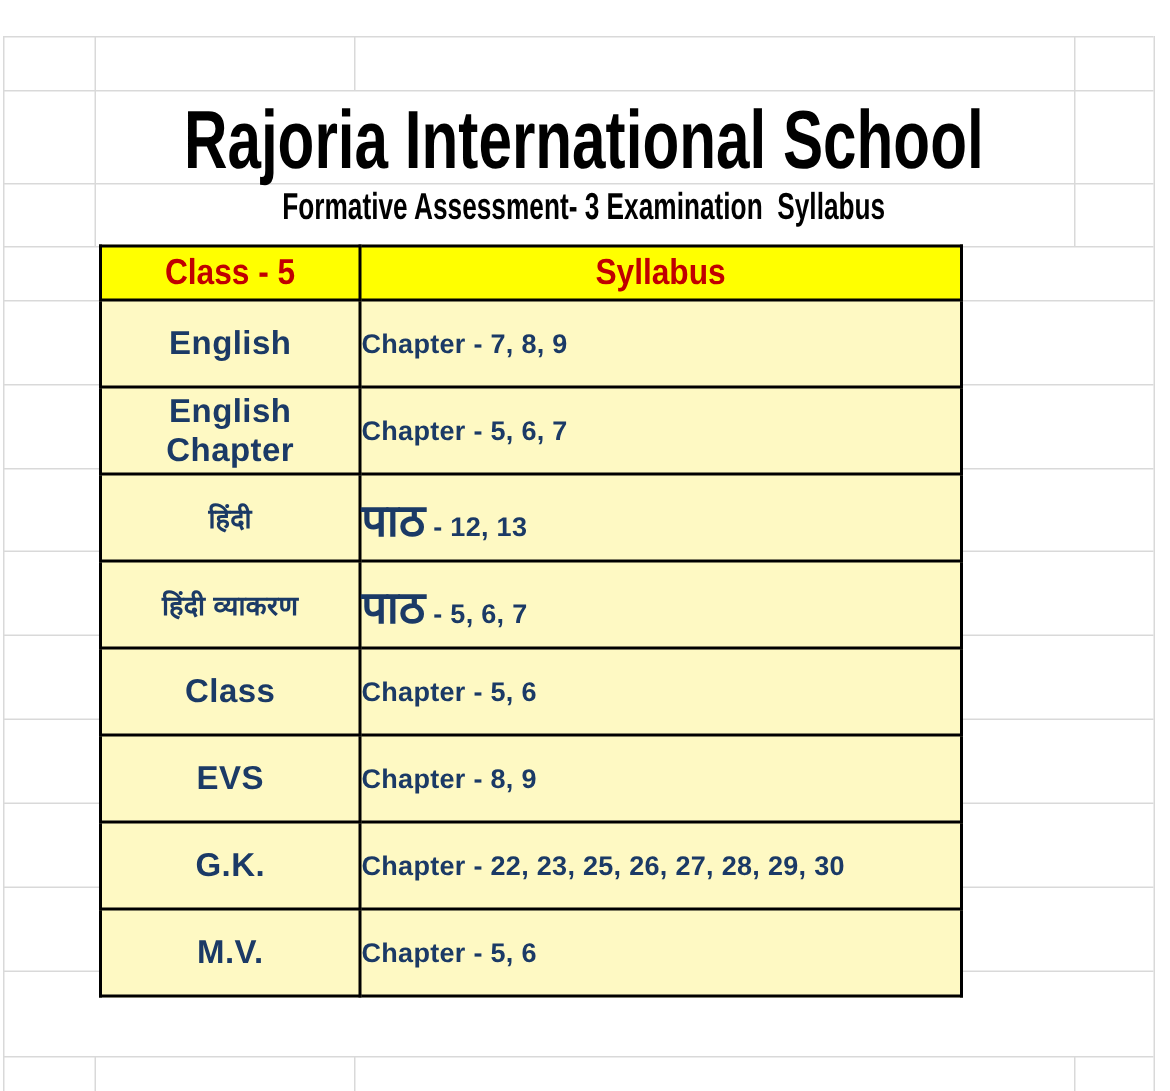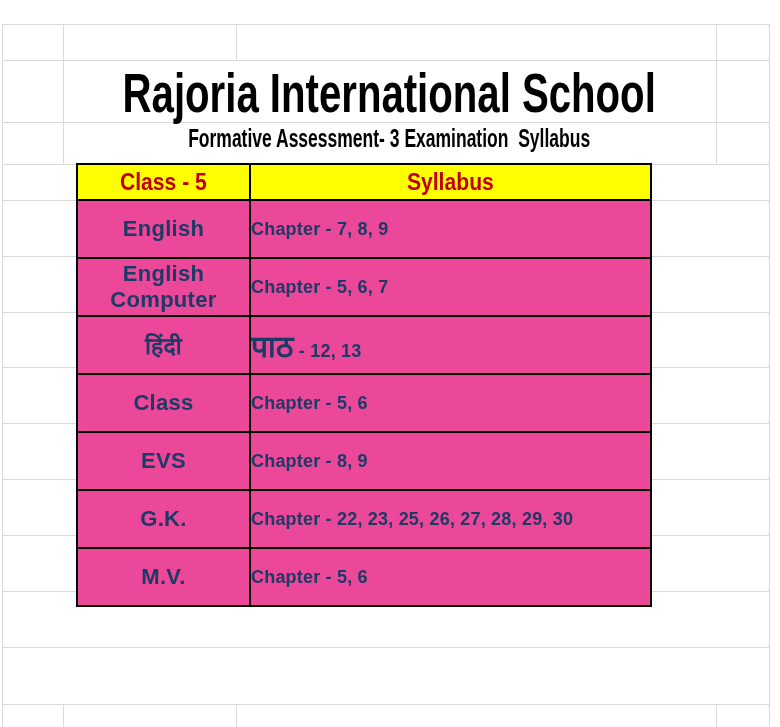--- a/index.html
+++ b/index.html
@@ -14,32 +14,32 @@
   
   .title-cell{position:absolute;left:63px;top:42px;width:653px;height:62px;
     display:flex;align-items:center;justify-content:center;z-index:2;}
   .title-cell span{display:inline-block;font-weight:bold;font-size:55px;color:#000;
     white-space:pre;transform:scaleX(0.73);transform-origin:center;}
   .subtitle-cell{position:absolute;left:63px;top:104px;width:653px;height:28px;
     display:flex;align-items:center;justify-content:center;z-index:2;}
   .subtitle-cell span{display:inline-block;font-weight:bold;font-size:25px;color:#000;
     white-space:pre;transform:scaleX(0.70);transform-origin:center;}
   
-  table.syllabus{position:absolute;left:76px;top:143px;width:576px;z-index:2;
-    border-collapse:collapse;table-layout:fixed;background:#ec4899;}
+  table.syllabus{position:absolute;left:66px;top:143px;width:576px;z-index:2;
+    border-collapse:collapse;table-layout:fixed;background:#fef9c3;}
   table.syllabus td{border:2px solid #000;vertical-align:middle;padding:0;}
   tr.head td{background:#ffff00;height:34px;text-align:center;}
   tr.head td span{display:inline-block;font-weight:bold;font-size:24px;color:#c00000;
     white-space:pre;transform:scaleX(0.88);transform-origin:center;}
   tr.body td{height:56px;}
   td.subject{text-align:center;font-weight:bold;font-size:22px;color:#1b3a66;
     letter-spacing:.3px;}
   td.syllabus-cell{text-align:left;padding-left:5px;font-weight:bold;font-size:18px;
     color:#1b3a66;letter-spacing:.2px;white-space:pre;}
-  tr.hindi td.subject{font-size:23px;font-family:Liberation Sans, sans-serif;}
+  tr.hindi td.subject{font-size:18px;font-family:Liberation Sans, sans-serif;}
   .syl-prefix{font-size:30px;font-family:"DejaVu Sans","Liberation Sans",sans-serif;
     font-weight:bold;}
 </style>
 </head>
 <body>
 
 <div id="canvas">
 
   <div class="hline" style="top:4px;"></div>
   <div class="hline" style="top:40px;"></div>
@@ -82,26 +82,30 @@
     <tbody>
         <tr class="head">
       <td><span>Class - 5</span></td>
       <td><span>Syllabus</span></td>
     </tr>
     <tr class="body">
       <td class="subject">English</td>
       <td class="syllabus-cell"><span class="syl-rest">Chapter - 7, 8, 9</span></td>
     </tr>
     <tr class="body">
-      <td class="subject">English Computer</td>
+      <td class="subject">English Chapter</td>
       <td class="syllabus-cell"><span class="syl-rest">Chapter - 5, 6, 7</span></td>
     </tr>
     <tr class="body hindi">
       <td class="subject">हिंदी</td>
       <td class="syllabus-cell"><span class="syl-prefix">पाठ</span><span class="syl-rest"> - 12, 13</span></td>
+    </tr>
+    <tr class="body hindi">
+      <td class="subject">हिंदी व्याकरण</td>
+      <td class="syllabus-cell"><span class="syl-prefix">पाठ</span><span class="syl-rest"> - 5, 6, 7</span></td>
     </tr>
     <tr class="body">
       <td class="subject">Class</td>
       <td class="syllabus-cell"><span class="syl-rest">Chapter - 5, 6</span></td>
     </tr>
     <tr class="body">
       <td class="subject">EVS</td>
       <td class="syllabus-cell"><span class="syl-rest">Chapter - 8, 9</span></td>
     </tr>
     <tr class="body">

